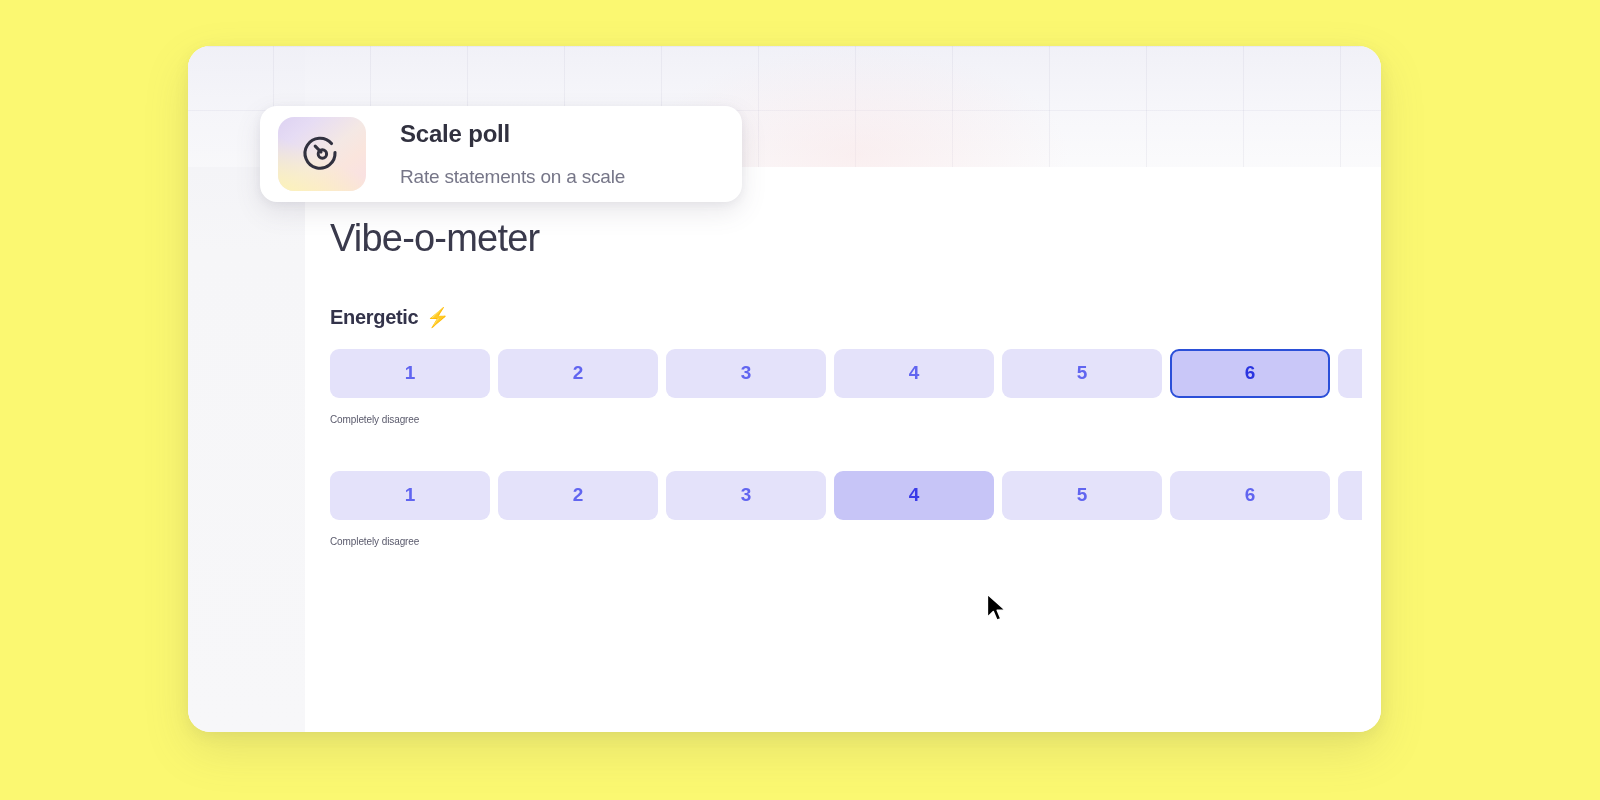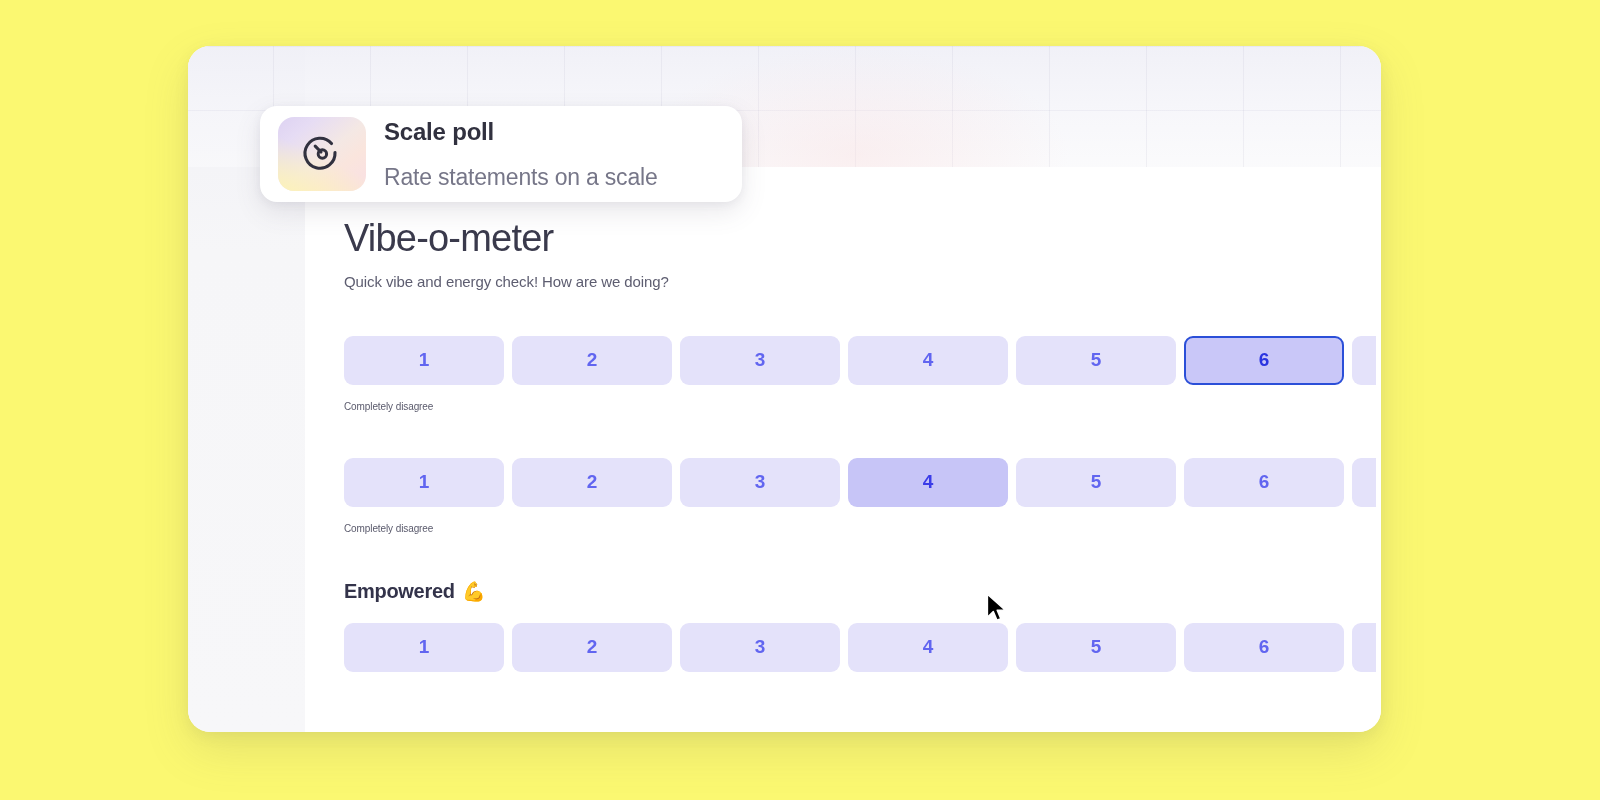--- a/index.html
+++ b/index.html
@@ -109,40 +109,40 @@
     position: relative;
   }
   #chip-icon-tile::after{
     content:"";
     position:absolute; inset:0;
     border-radius:16px;
     background: linear-gradient(25deg, #fcf2b8 0%, rgba(252,242,184,0.0) 48%);
     pointer-events:none;
   }
   #chip-icon-tile svg { position: relative; z-index: 2; }
-  #chip-text { display: flex; flex-direction: column; gap: 18px; min-width: 0; }
+  #chip-text { display: flex; flex-direction: column; gap: 18px; min-width: 0; margin-left: 16px; }
   #chip-title {
     font-size: 24px;
     font-weight: 700;
     color: #31313f;
     letter-spacing: -0.2px;
     line-height: 1.15;
   }
   #chip-subtitle {
-    font-size: 23px;
+    font-size: 19px;
     font-weight: 400;
     color: #767688;
     letter-spacing: -0.2px;
     line-height: 1.15;
   }
 
   
   #poll-body {
     position: absolute;
-    left: 344px;
+    left: 330px;
     top: 206px;
     width: 1032px;
     height: 526px;
     overflow: hidden;
     z-index: 10;
   }
 
   #poll-title {
     font-size: 38px;
     font-weight: 400;
@@ -248,24 +248,27 @@
   </div>
   <div id="chip-text">
     <div id="chip-title">Scale poll</div>
     <div id="chip-subtitle">Rate statements on a scale</div>
   </div>
 </div>
 
 <div id="poll-body">
 
   <div id="poll-title">Vibe-o-meter</div>
-  <div id="poll-description">Quick vibe and energy check! How are we doing?</div>
 
   <div id="questions-container">
       <div class="question-block">
+        <div class="question-label">
+          <span>Energetic</span>
+          <span class="question-emoji">⚡</span>
+        </div>
         <div class="scale-row">
           <button class="scale-option">1</button>
           <button class="scale-option">2</button>
           <button class="scale-option">3</button>
           <button class="scale-option">4</button>
           <button class="scale-option">5</button>
           <button class="scale-option is-selected">6</button>
           <button class="scale-option">7</button>
         </div>
         <div class="scale-endlabel">Completely disagree</div>
@@ -275,35 +278,20 @@
           <button class="scale-option">1</button>
           <button class="scale-option">2</button>
           <button class="scale-option">3</button>
           <button class="scale-option is-hovered">4</button>
           <button class="scale-option">5</button>
           <button class="scale-option">6</button>
           <button class="scale-option">7</button>
         </div>
         <div class="scale-endlabel">Completely disagree</div>
       </div>
-      <div class="question-block">
-        <div class="question-label">
-          <span>Empowered</span>
-          <span class="question-emoji">💪</span>
-        </div>
-        <div class="scale-row">
-          <button class="scale-option">1</button>
-          <button class="scale-option">2</button>
-          <button class="scale-option">3</button>
-          <button class="scale-option">4</button>
-          <button class="scale-option">5</button>
-          <button class="scale-option">6</button>
-          <button class="scale-option">7</button>
-        </div>
-      </div>
     </div>
 
 </div>
 
 <div id="mouse-cursor" style="left: 986px; top: 593px;">
   <svg width="22" height="32" viewBox="0 0 22 32" fill="none" aria-hidden="true">
     <path d="M1.4 1.1 L1.4 24.2 L7.3 18.6 L11.0 27.3 L14.8 25.6 L11.2 17.2 L19.1 17.0 Z" fill="#000000" stroke="#ffffff" stroke-width="1.5" stroke-linejoin="round"></path>
   </svg>
 </div>
 

